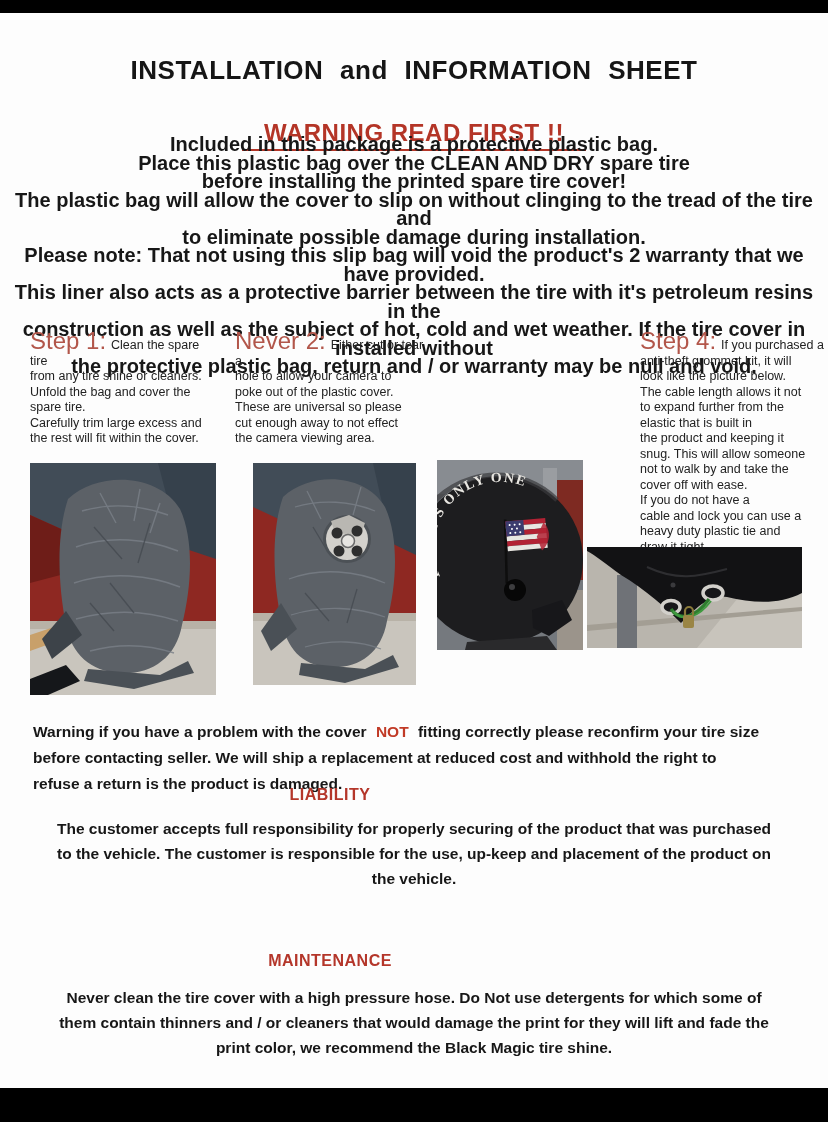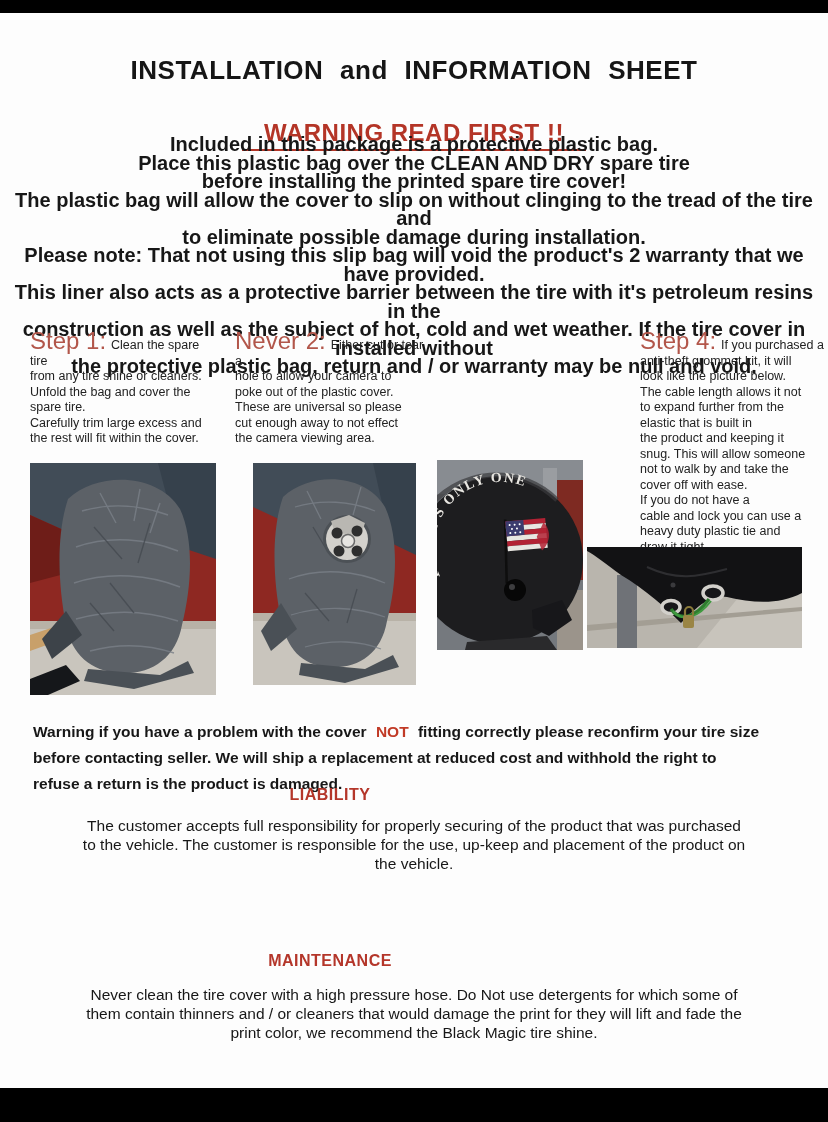--- a/index.html
+++ b/index.html
@@ -33,22 +33,22 @@
   .photo4{left:587px;top:215px;}
 
   .fitwarn{position:absolute;top:706px;left:33px;width:770px;font-size:15.5px;font-weight:bold;
            line-height:26px;white-space:pre-line;color:#171717;}
   .fitwarn .red{color:#c13a26;margin:0 5px;}
 
   .h-red{position:absolute;left:0;width:660px;text-align:center;font-size:16px;font-weight:bold;
          color:#b4362a;letter-spacing:.5px;}
   .liab-h{top:773px;}
   .maint-h{top:939px;}
-  .para{position:absolute;left:34px;width:760px;text-align:center;font-size:15.5px;font-weight:normal;
-        line-height:19px;white-space:pre-line;color:#171717;}
+  .para{position:absolute;left:34px;width:760px;text-align:center;font-size:15.5px;font-weight:bold;
+        line-height:25px;white-space:pre-line;color:#171717;}
   .liab-p1{top:803px;}
   .liab-p2{top:872px;}
   .maint-p{top:972px;}
 </style>
 </head>
 <body>
 
 <div class="frame">
   <div class="bar top"></div>
 

